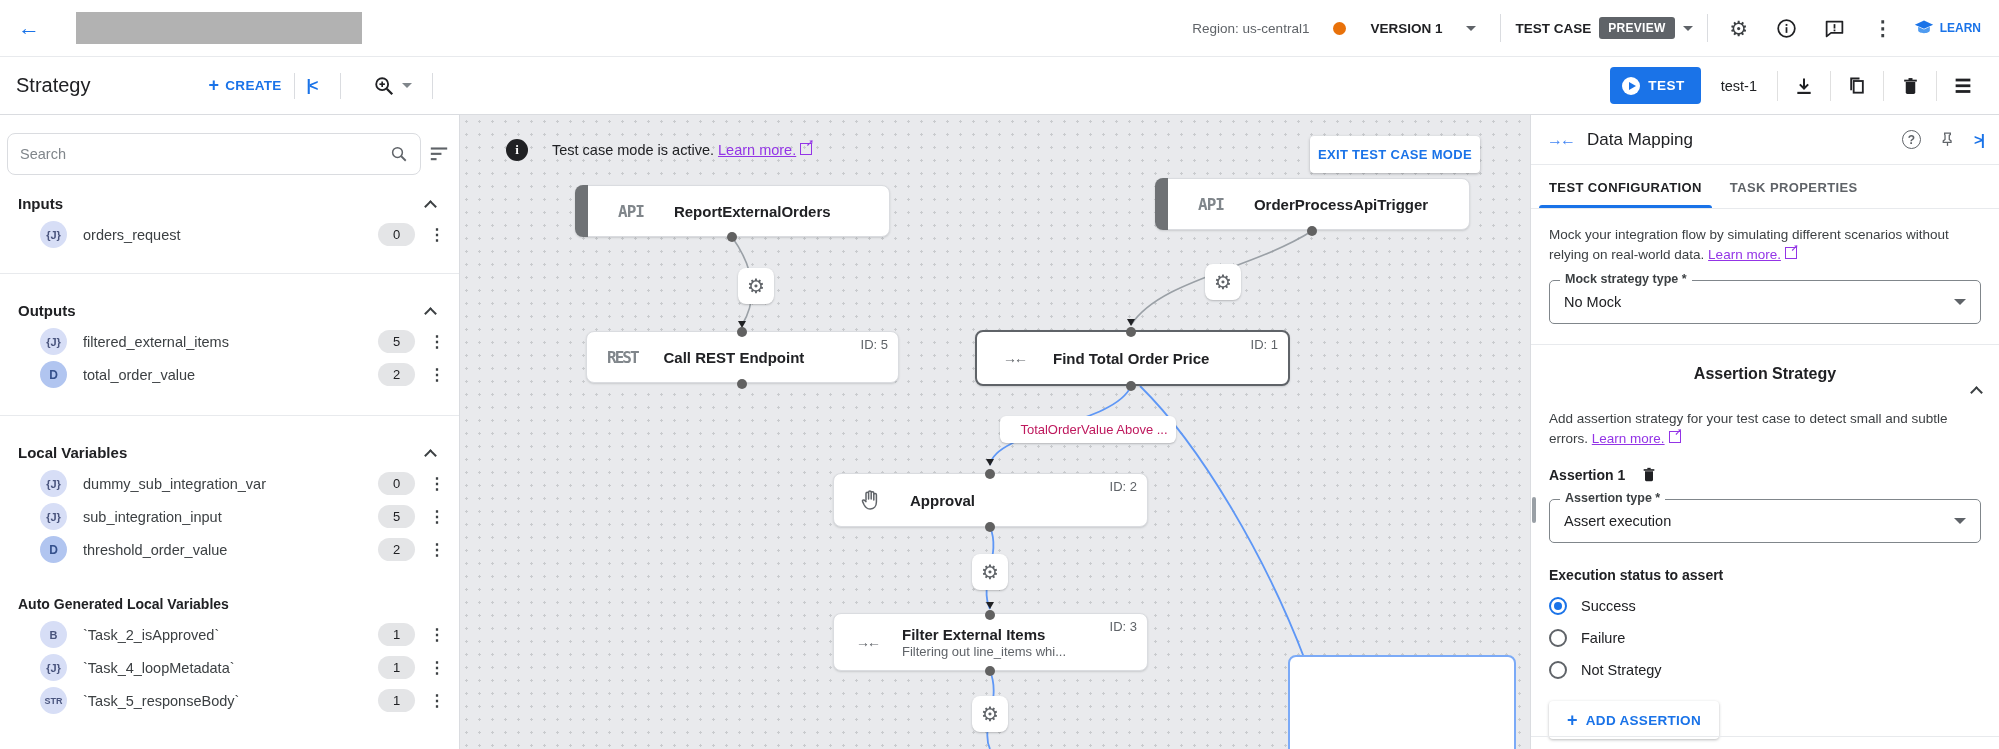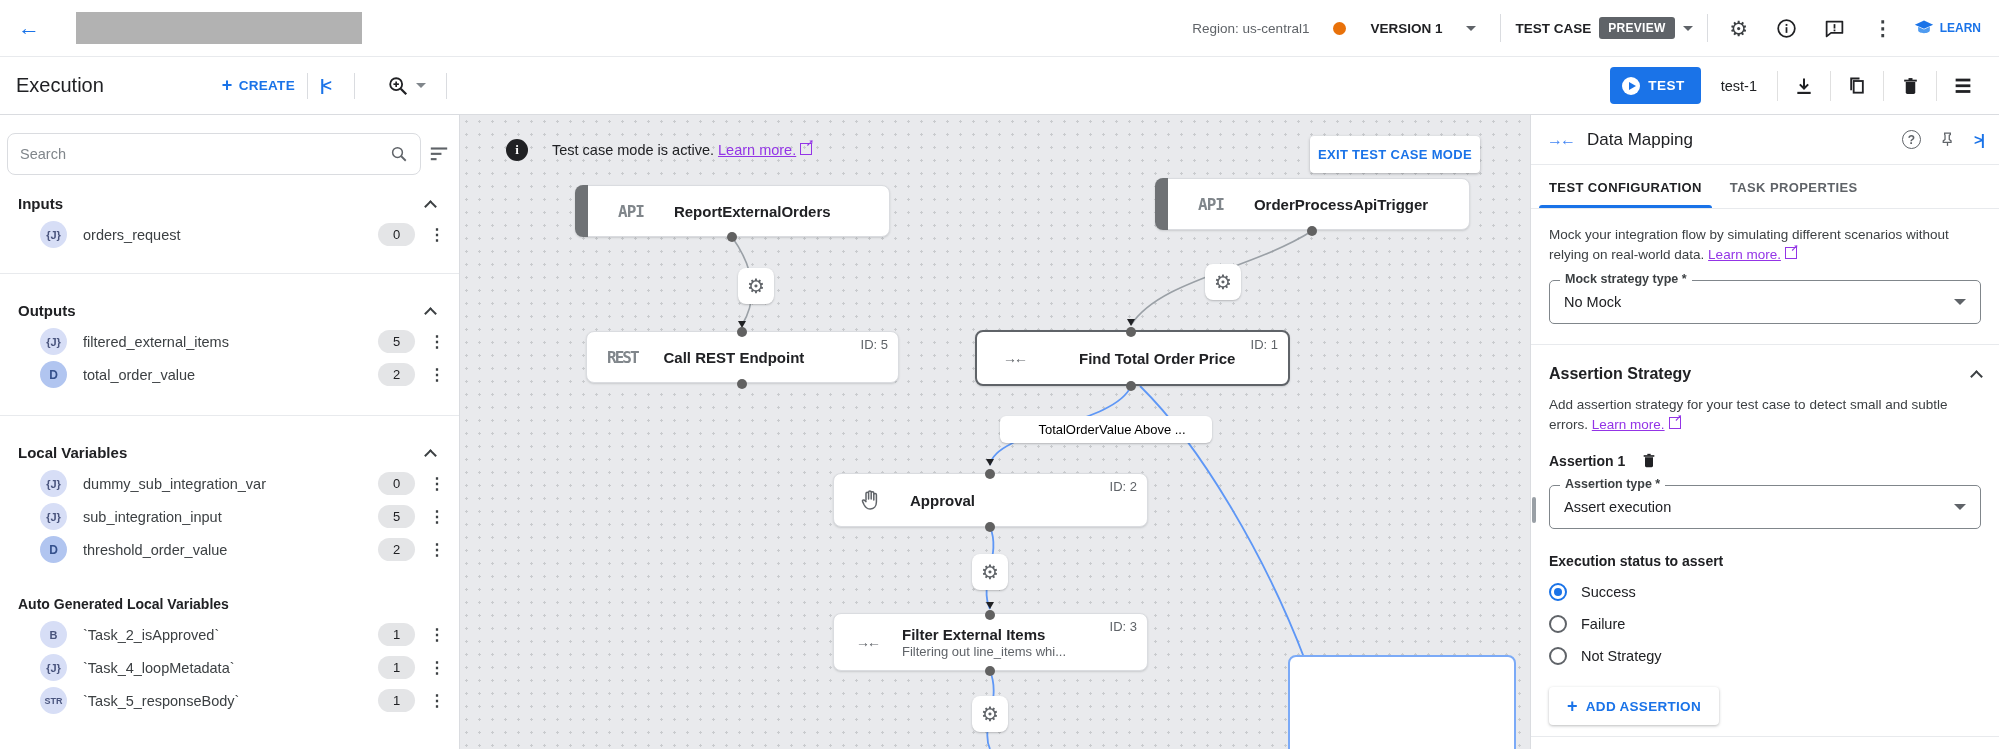--- a/index.html
+++ b/index.html
@@ -90,23 +90,23 @@
   .map-ico.blue { color:#4285f4; }
   .banner { position:absolute; left:0; top:0; width:1070px; z-index:4; }
   .banner-info { position:absolute; left:46px; top:24px; width:22px; height:22px; background:#202124; color:#fff;
                  border-radius:50%; display:flex; align-items:center; justify-content:center; font-size:13px; font-weight:bold; font-family:"Liberation Serif",serif; }
   .banner-text { position:absolute; left:92px; top:27px; font-size:14.5px; color:#202124; }
   .banner-link { color:#9334e6; text-decoration:underline; cursor:pointer; }
   .ext-ico { display:inline-block; width:12px; height:12px; border:1.5px solid currentColor; position:relative; margin-left:4px; }
   .ext-ico::after { content:"➚"; position:absolute; right:-3px; top:-7px; font-size:10px; }
   .exit-btn { position:absolute; left:850px; top:21px; width:170px; height:37px; background:#fff; border:none; border-radius:4px;
               box-shadow:0 1px 3px rgba(60,64,67,.35); color:#1a73e8; font-weight:bold; font-size:13px; letter-spacing:.3px; cursor:pointer; }
-  .edge-label { position:absolute; left:540px; top:301px; width:212px; height:27px; background:#fff; border-radius:6px; z-index:5;
+  .edge-label { position:absolute; left:540px; top:301px; width:176px; height:27px; background:#fff; border-radius:6px; z-index:5;
                 box-shadow:0 1px 2px rgba(60,64,67,.3); display:flex; align-items:center; justify-content:center;
-                font-size:13px; color:#000000; white-space:nowrap;padding-left:12px; }
+                font-size:13px; color:#be185d; white-space:nowrap;padding-left:12px; }
   .partial-node { position:absolute; left:828px; top:540px; width:228px; height:110px; background:#fff;
                   border:2px solid #7baaf7; border-radius:8px; z-index:3; }
 
   
   .panel { position:relative; width:469px; height:634px; background:#fff; border-left:1px solid #dadce0; overflow:hidden; }
   .panel-scroll-thumb { position:absolute; left:1px; top:382px; width:4px; height:26px; background:#9aa0a6; border-radius:2px; }
   .panel-head { display:flex; align-items:center; height:50px; padding:0 16px; border-bottom:1px solid #e8eaed; }
   .panel-title { font-size:17px; color:#202124; margin-left:14px; }
   .ph-icons { margin-left:auto; display:flex; align-items:center; gap:18px; }
   .help-ico { width:19px; height:19px; border:1.7px solid #5f6368; border-radius:50%; color:#5f6368; font-size:12px;
@@ -118,21 +118,21 @@
   .tab.active::after { content:""; position:absolute; left:4px; right:4px; bottom:0; height:3px; background:#1a73e8; border-radius:3px 3px 0 0; }
   .panel-body { padding:16px 18px 0 18px; }
   .p-text { font-size:13.5px; line-height:1.45; color:#3c4043; }
   .p-link { color:#9334e6; text-decoration:underline; cursor:pointer; }
   .mat-select { position:relative; border:1px solid #80868b; border-radius:5px; height:44px; margin-top:16px;
                 display:flex; align-items:center; padding:0 14px; cursor:pointer; }
   .mat-label { position:absolute; left:10px; top:-9px; background:#fff; padding:0 5px; font-size:12.5px; font-weight:bold; color:#3c4043; }
   .mat-value { font-size:14.5px; color:#202124; }
   .mat-caret { margin-left:auto; width:0; height:0; border-left:6px solid transparent; border-right:6px solid transparent; border-top:6px solid #5f6368; }
   .hr { height:1px; background:#e8eaed; margin:20px -18px; }
-  .sect-head { display:flex; align-items:center; }
+  .sect-head { display:flex; align-items:center;flex-direction:column; }
   .sect-title { font-size:16px; font-weight:bold; color:#202124; }
   .assert-head { display:flex; align-items:center; gap:16px; margin-top:18px; }
   .assert-title { font-size:14px; font-weight:bold; color:#202124; }
   .group-label { font-size:14px; font-weight:bold; color:#202124; margin-top:24px; }
   .radio-row { display:flex; align-items:center; gap:14px; margin-top:14px; cursor:pointer; }
   .radio { width:18px; height:18px; border:2px solid #5f6368; border-radius:50%; position:relative; flex:none; }
   .radio.sel { border-color:#1a73e8; }
   .radio.sel::after { content:""; position:absolute; left:3px; top:3px; width:8px; height:8px; border-radius:50%; background:#1a73e8; }
   .radio-label { font-size:14.5px; color:#202124; }
   .add-assert-btn { margin-top:22px; background:#fff; border:none; border-radius:4px; height:38px; padding:0 18px;
@@ -183,21 +183,21 @@
         <svg class="ico" width="20" height="20" viewBox="0 0 24 24">
             <path d="M12 3 L23 8 L12 13 L1 8 Z" fill="#1a73e8"></path>
             <path d="M5 10.5 V15 c0 1.7 3.1 3.2 7 3.2 s7-1.5 7-3.2 v-4.5 L12 13.7 Z" fill="#4f9bf0"></path>
           </svg>
         <span>LEARN</span>
       </div>
     </div>
   </header>
 
   <div class="toolbar">
-    <span class="tb-title">Execution</span>
+    <span class="tb-title">Strategy</span>
     <div class="create-btn">
       <span class="plus-blue">+</span>
       <span>CREATE</span>
     </div>
     <div class="sep"></div>
     <span class="collapse-left">|&lt;</span>
     <div class="sep" style="margin-left:24px;"></div>
     <div class="zoom-ctl">
       <svg class="ico" width="22" height="22" viewBox="0 0 24 24">
           <circle cx="10" cy="10" r="6.5" fill="none" stroke="#202124" stroke-width="2"></circle>
@@ -400,21 +400,21 @@
       </div>
 
       <div class="node" style="left:126px; top:216px; width:313px; height:52px; padding-left:20px;">
         <span class="node-tag" style="letter-spacing:-2px;">REST</span>
         <span class="node-title" style="margin-left:26px;">Call REST Endpoint</span>
         <span class="node-id">ID: 5</span>
       </div>
 
       <div class="node selected" style="left:515px; top:215px; width:315px; height:56px; padding-left:26px;">
         <span class="map-ico">→←</span>
-        <span class="node-title" style="margin-left:54px;">Find Total Order Price</span>
+        <span class="node-title" style="margin-left:28px;">Find Total Order Price</span>
         <span class="node-id">ID: 1</span>
       </div>
 
       <div class="edge-label">TotalOrderValue Above ...</div>
 
       <div class="node" style="left:373px; top:358px; width:315px; height:54px; padding-left:24px;">
         <svg class="ico" width="24" height="24" viewBox="0 0 24 24">
           <path d="M8 12 V5.5 a1.3 1.3 0 0 1 2.6 0 V11 M10.6 11 V4.2 a1.3 1.3 0 0 1 2.6 0 V11 M13.2 11 V5 a1.3 1.3 0 0 1 2.6 0 V12 M15.8 12 V6.8 a1.3 1.3 0 0 1 2.6 0 V14 c0 4-2.5 7-6.2 7 c-3 0-4.6-1.4-6-4 L4.6 13.6 c-.6-1.1 .8-2.2 1.8-1.4 L8 13.6" fill="none" stroke="#5f6368" stroke-width="1.5" stroke-linecap="round" stroke-linejoin="round"></path>
         </svg>
         <span class="node-title" style="margin-left:28px;">Approval</span>

